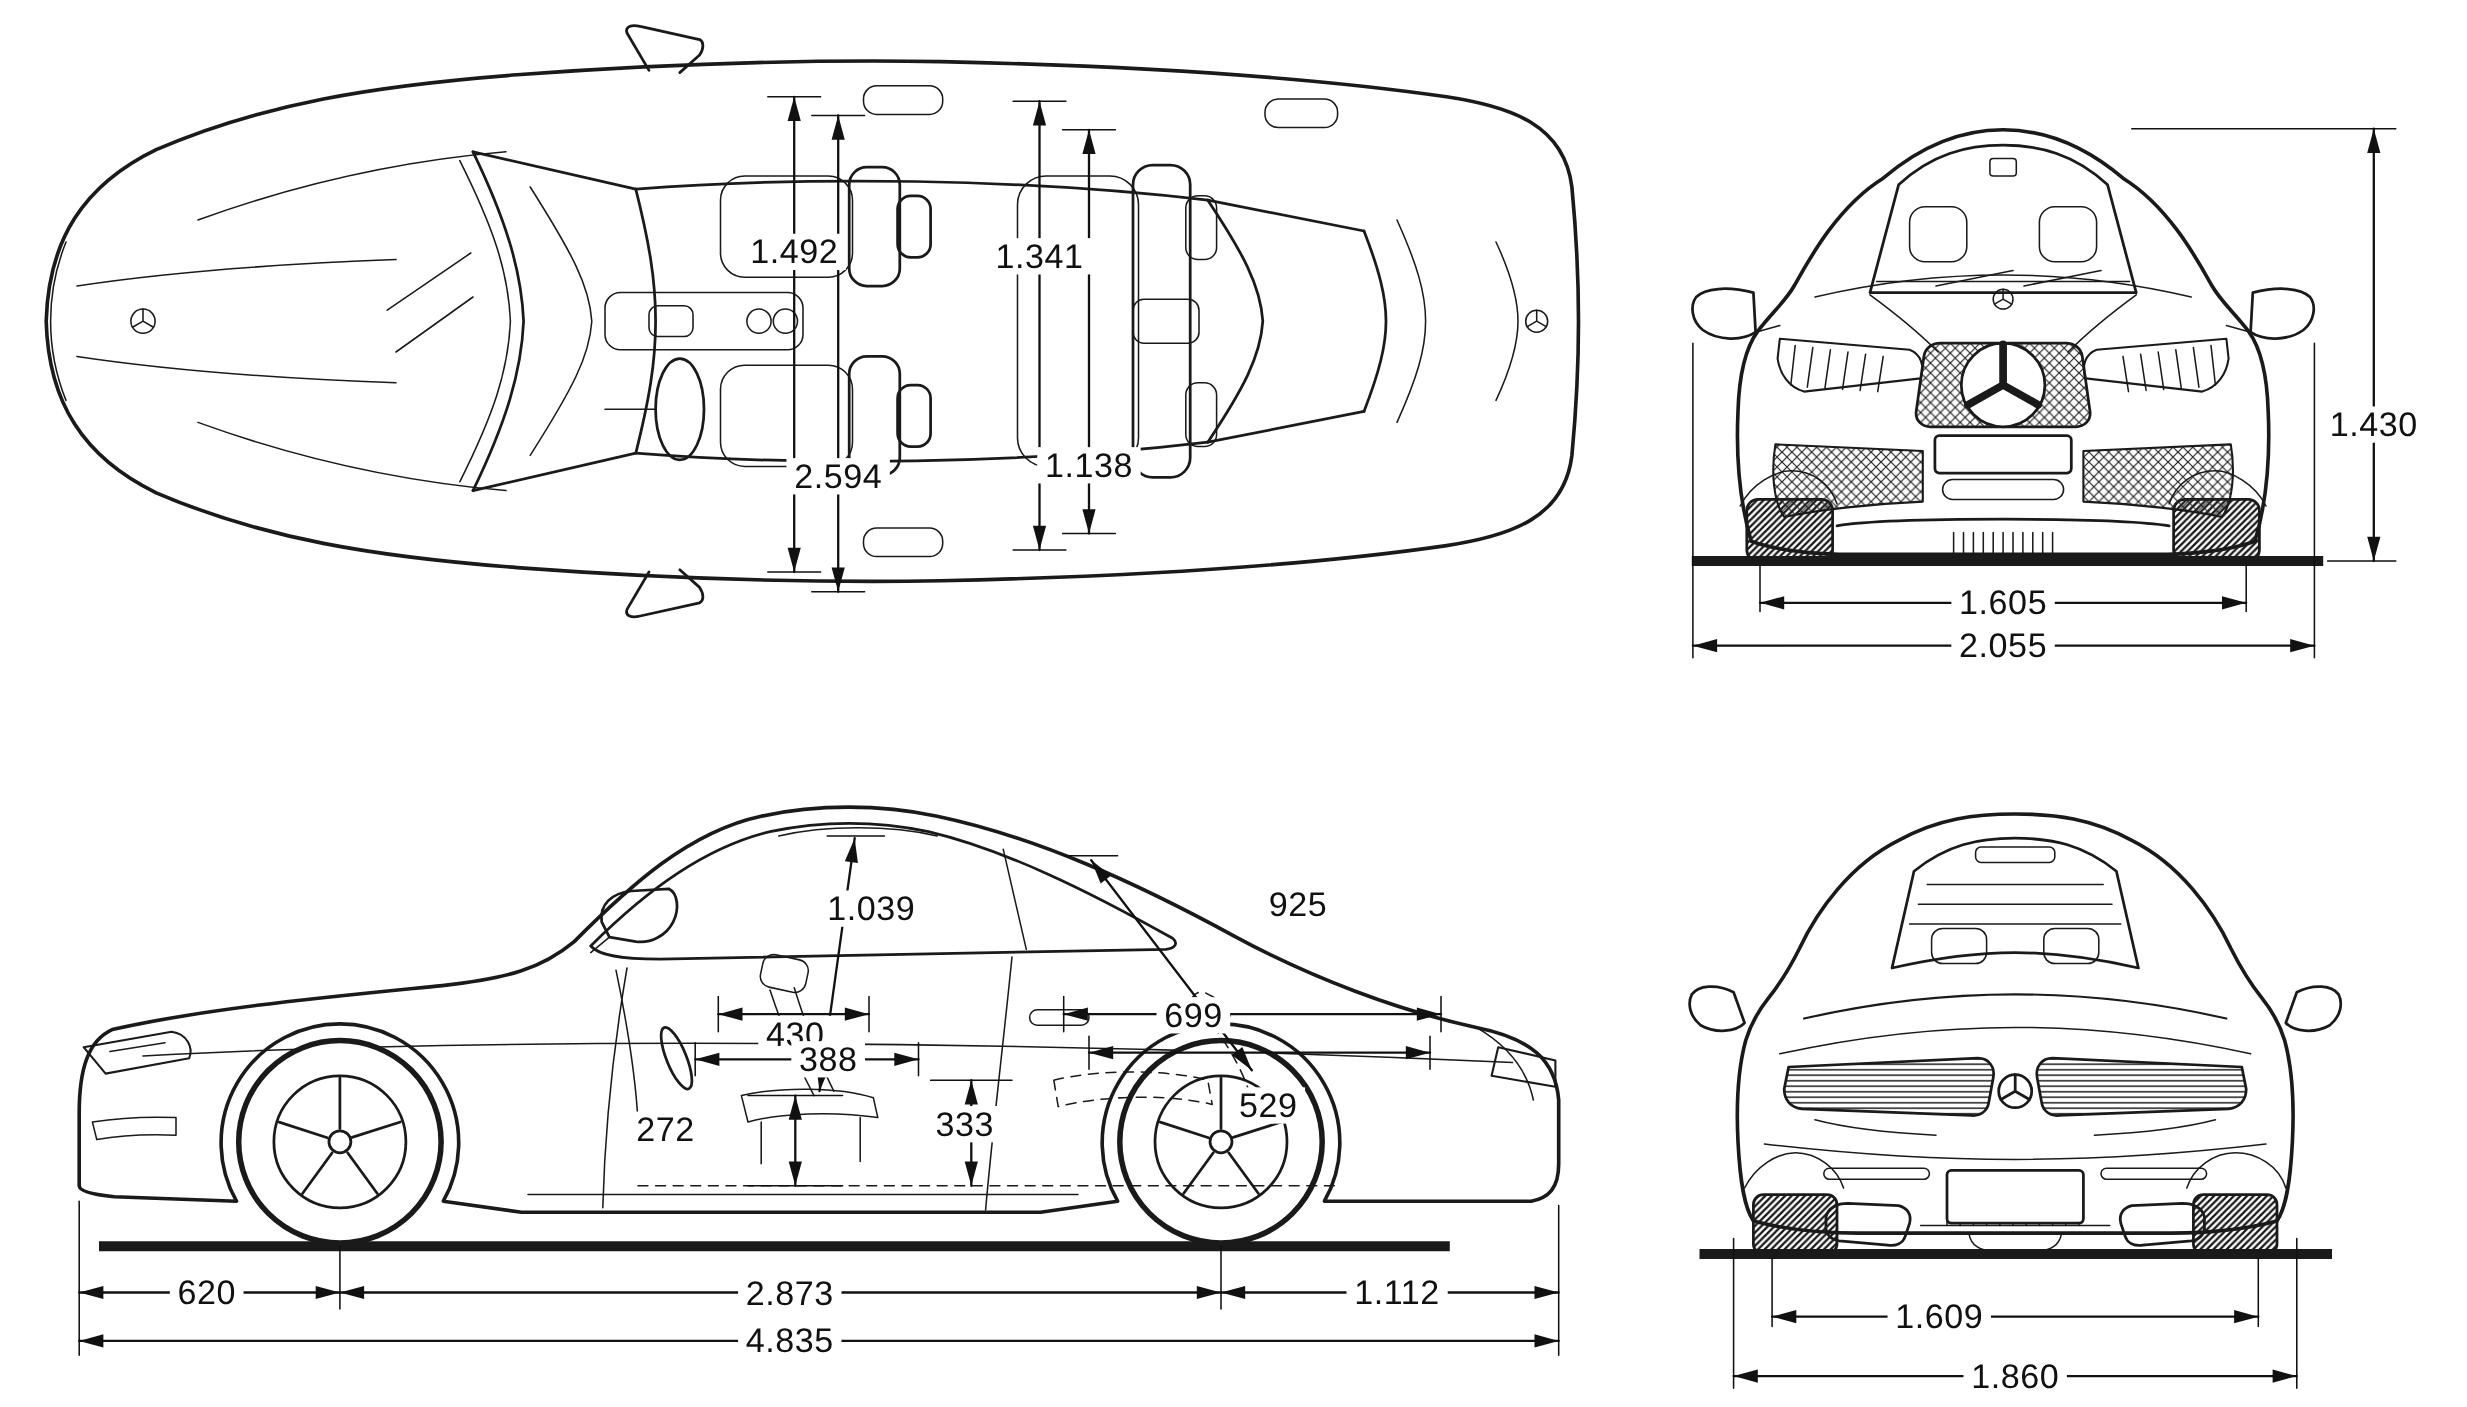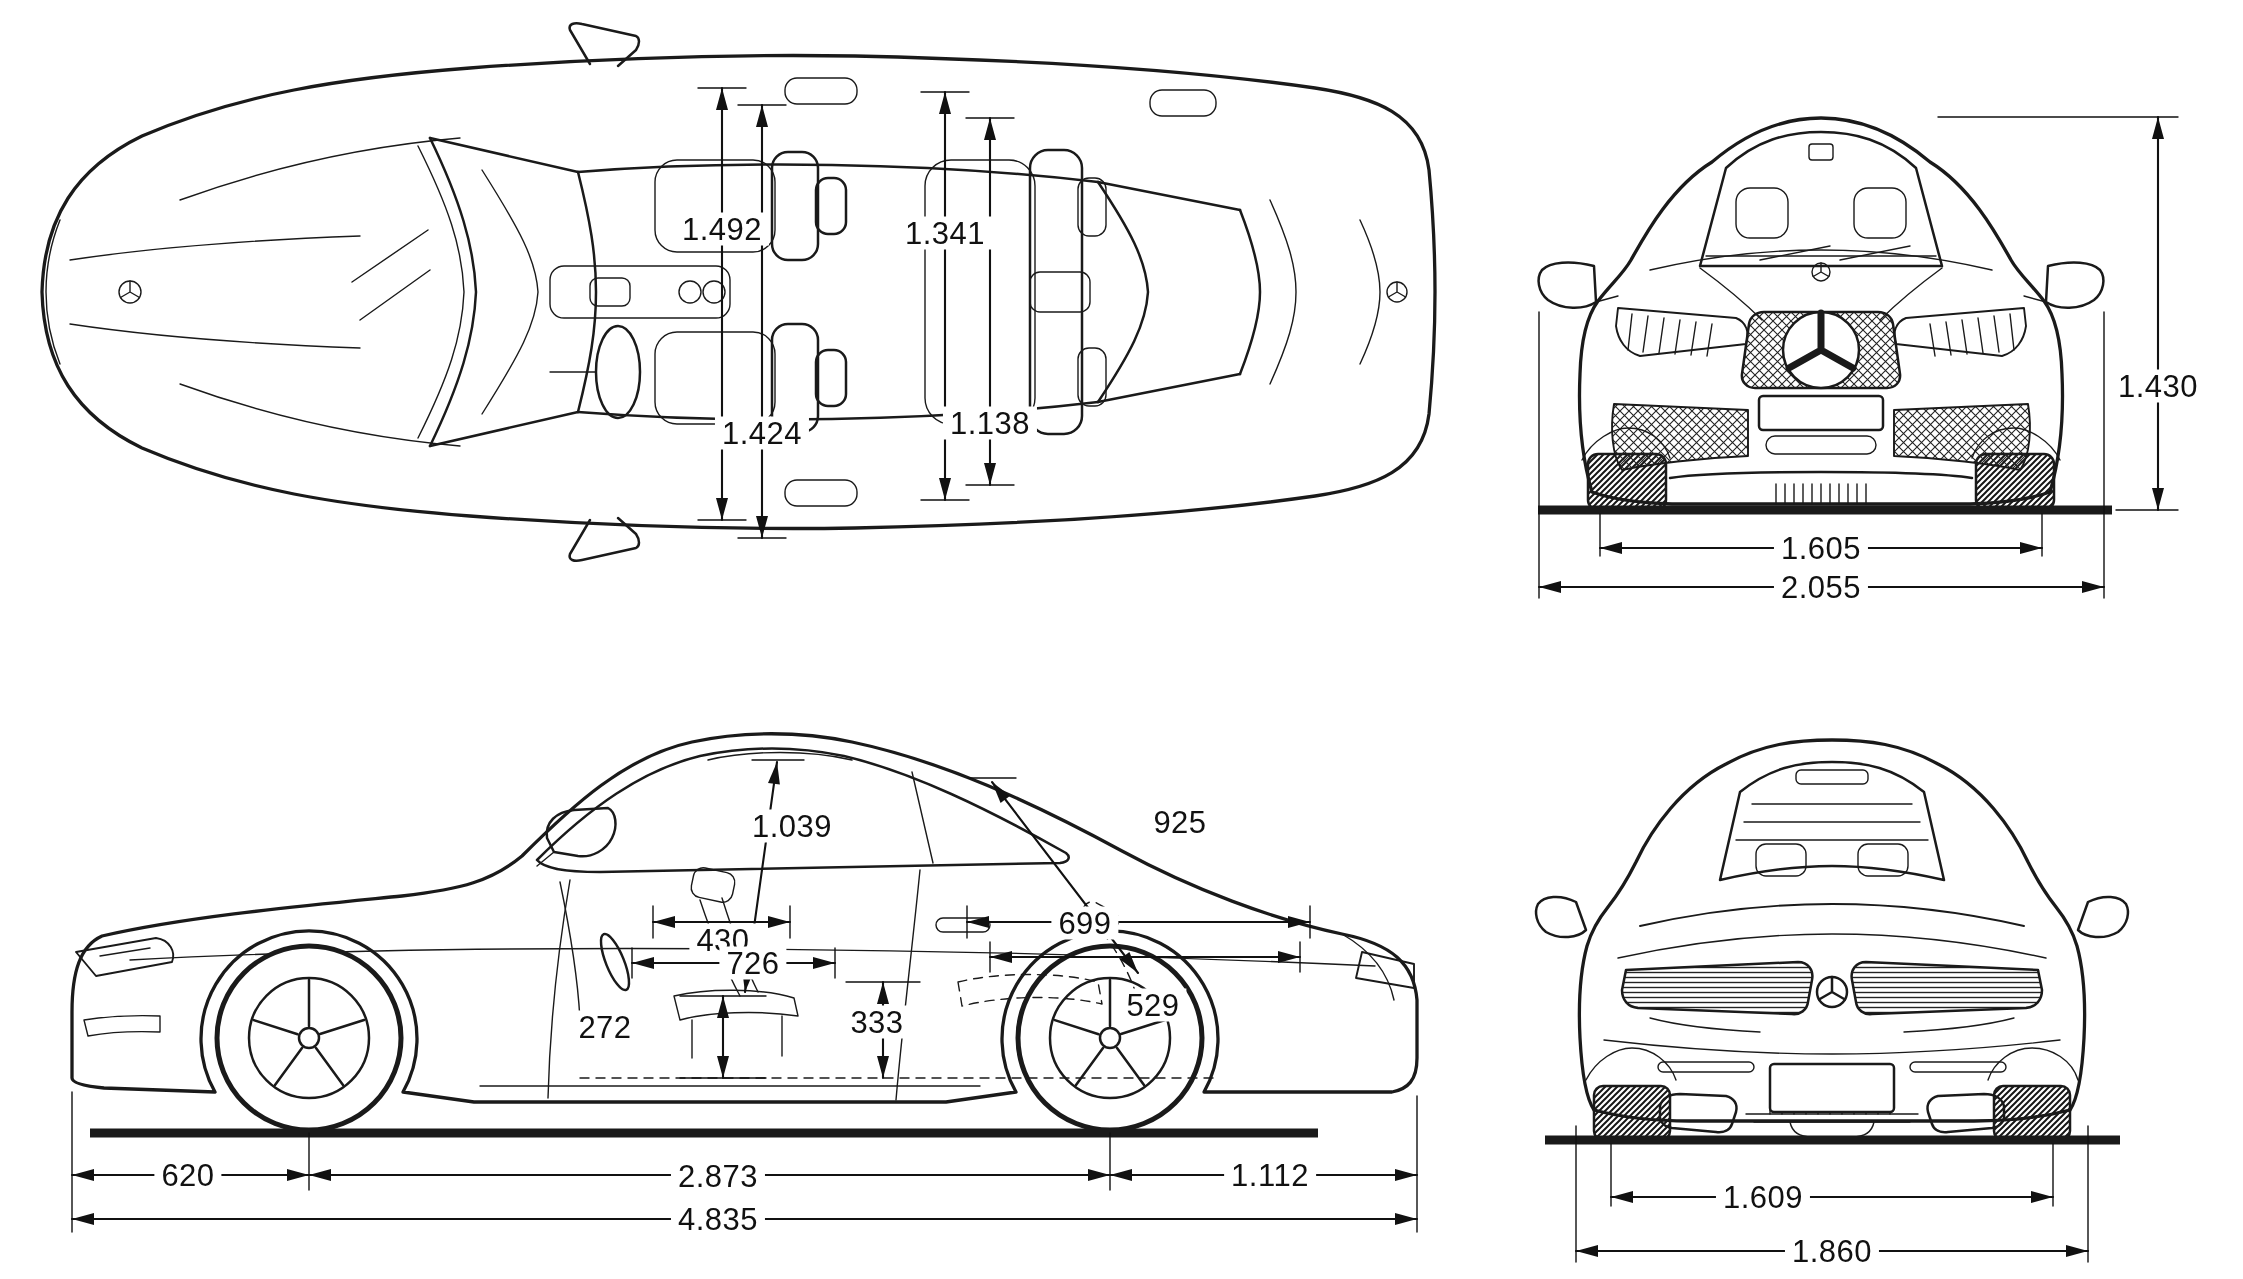--- a/index.html
+++ b/index.html
@@ -259,32 +259,32 @@
       <path class="w1" d="M81,504 V566 M523,504 V566"></path>
       <line class="dimln" x1="81" y1="557" x2="523" y2="557" marker-start="url(#arr)" marker-end="url(#arr)"></line>
       <path class="w1" d="M46,486 V622 M558,486 V622"></path>
       <line class="dimln" x1="46" y1="611" x2="558" y2="611" marker-start="url(#arr)" marker-end="url(#arr)"></line>
     </g>
   </g>
 </svg>
 
   <div class="dim-label" style="left:722px;top:229px">1.492</div>
   <div class="dim-label" style="left:945px;top:233px">1.341</div>
-  <div class="dim-label" style="left:762px;top:433px">1.424</div>
+  <div class="dim-label" style="left:762px;top:433px">2.594</div>
   <div class="dim-label" style="left:990px;top:423px">1.138</div>
 
   <div class="dim-label" style="left:2158px;top:386px">1.430</div>
   <div class="dim-label" style="left:1821px;top:548px">1.605</div>
   <div class="dim-label" style="left:1821px;top:587px">2.055</div>
 
   <div class="dim-label" style="left:792px;top:826px">1.039</div>
   <div class="dim-label" style="left:1180px;top:822px">925</div>
   <div class="dim-label" style="left:723px;top:940px">430</div>
   <div class="dim-label" style="left:1085px;top:923px">699</div>
-  <div class="dim-label" style="left:753px;top:963px">726</div>
+  <div class="dim-label" style="left:753px;top:963px">388</div>
   <div class="dim-label" style="left:1153px;top:1005px">529</div>
   <div class="dim-label" style="left:605px;top:1027px">272</div>
   <div class="dim-label" style="left:877px;top:1022px">333</div>
   <div class="dim-label" style="left:188px;top:1175px">620</div>
   <div class="dim-label" style="left:718px;top:1176px">2.873</div>
   <div class="dim-label" style="left:1270px;top:1175px">1.112</div>
   <div class="dim-label" style="left:718px;top:1219px">4.835</div>
 
   <div class="dim-label" style="left:1763px;top:1197px">1.609</div>
   <div class="dim-label" style="left:1832px;top:1251px">1.860</div>

